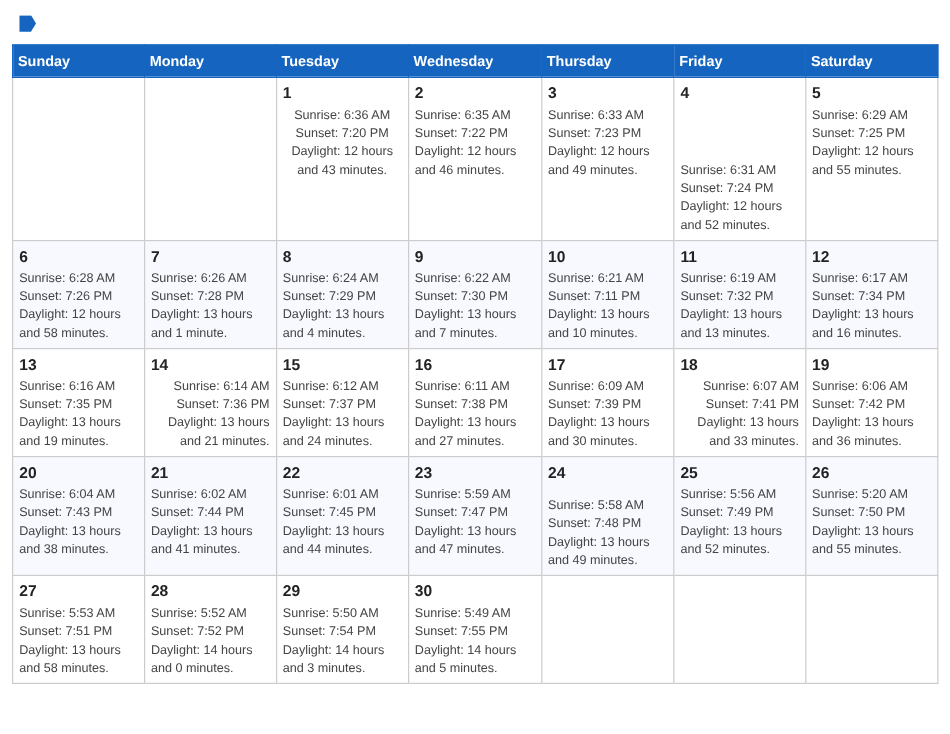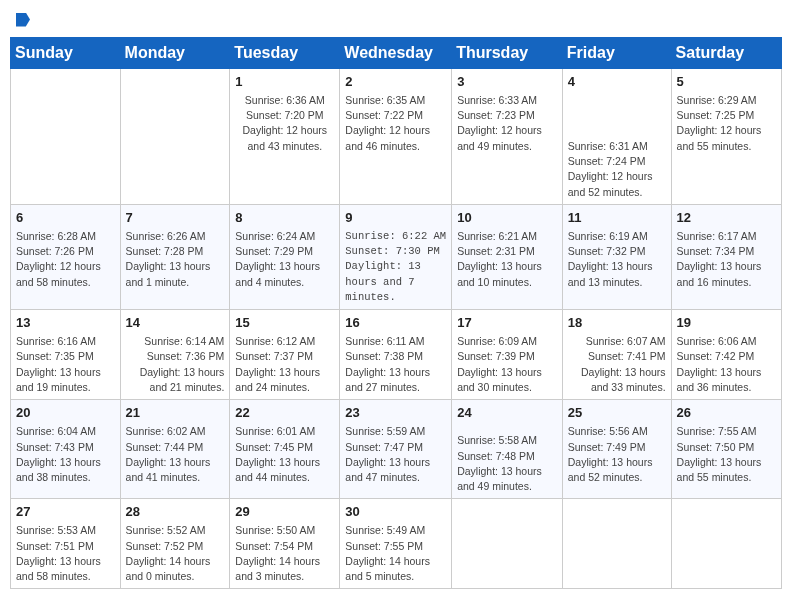--- a/index.html
+++ b/index.html
@@ -51,21 +51,21 @@
     .calendar {
       width: 100%;
       border-collapse: collapse;
       font-size: 11px;
     }
     .calendar thead tr th {
       background: #1565c0;
       color: #fff;
       padding: 6px 4px;
       text-align: left;
-      font-size: 16px;
+      font-size: 12px;
       font-weight: bold;
       border: 1px solid #1565c0;
     }
     .calendar tbody tr td {
       border: 1px solid #ccc;
       vertical-align: top;
       padding: 4px 5px;
       width: 113px;
       min-height: 70px;
       background: #fff;
@@ -169,28 +169,28 @@
 Daylight: 13 hours and 1 minute.</div>
         </td>
         <td>
           <span class="day-num">8</span>
           <div class="day-info" style="white-space: pre-line;">Sunrise: 6:24 AM
 Sunset: 7:29 PM
 Daylight: 13 hours and 4 minutes.</div>
         </td>
         <td>
           <span class="day-num">9</span>
-          <div class="day-info" style="white-space: pre-line; font-family: Liberation Mono, monospace;">Sunrise: 6:22 AM
+          <div class="day-info" style="white-space: pre-line;">Sunrise: 6:22 AM
 Sunset: 7:30 PM
 Daylight: 13 hours and 7 minutes.</div>
         </td>
         <td>
           <span class="day-num">10</span>
           <div class="day-info" style="white-space: pre-line;">Sunrise: 6:21 AM
-Sunset: 2:31 PM
+Sunset: 7:11 PM
 Daylight: 13 hours and 10 minutes.</div>
         </td>
         <td>
           <span class="day-num">11</span>
           <div class="day-info" style="white-space: pre-line;">Sunrise: 6:19 AM
 Sunset: 7:32 PM
 Daylight: 13 hours and 13 minutes.</div>
         </td>
         <td>
           <span class="day-num">12</span>
@@ -275,21 +275,21 @@
 Daylight: 13 hours and 49 minutes.</div>
         </td>
         <td>
           <span class="day-num">25</span>
           <div class="day-info" style="white-space: pre-line;">Sunrise: 5:56 AM
 Sunset: 7:49 PM
 Daylight: 13 hours and 52 minutes.</div>
         </td>
         <td>
           <span class="day-num">26</span>
-          <div class="day-info" style="white-space: pre-line;">Sunrise: 7:55 AM
+          <div class="day-info" style="white-space: pre-line;">Sunrise: 5:20 AM
 Sunset: 7:50 PM
 Daylight: 13 hours and 55 minutes.</div>
         </td>
       </tr>
       <tr>
         <td>
           <span class="day-num">27</span>
           <div class="day-info" style="white-space: pre-line;">Sunrise: 5:53 AM
 Sunset: 7:51 PM
 Daylight: 13 hours and 58 minutes.</div>

